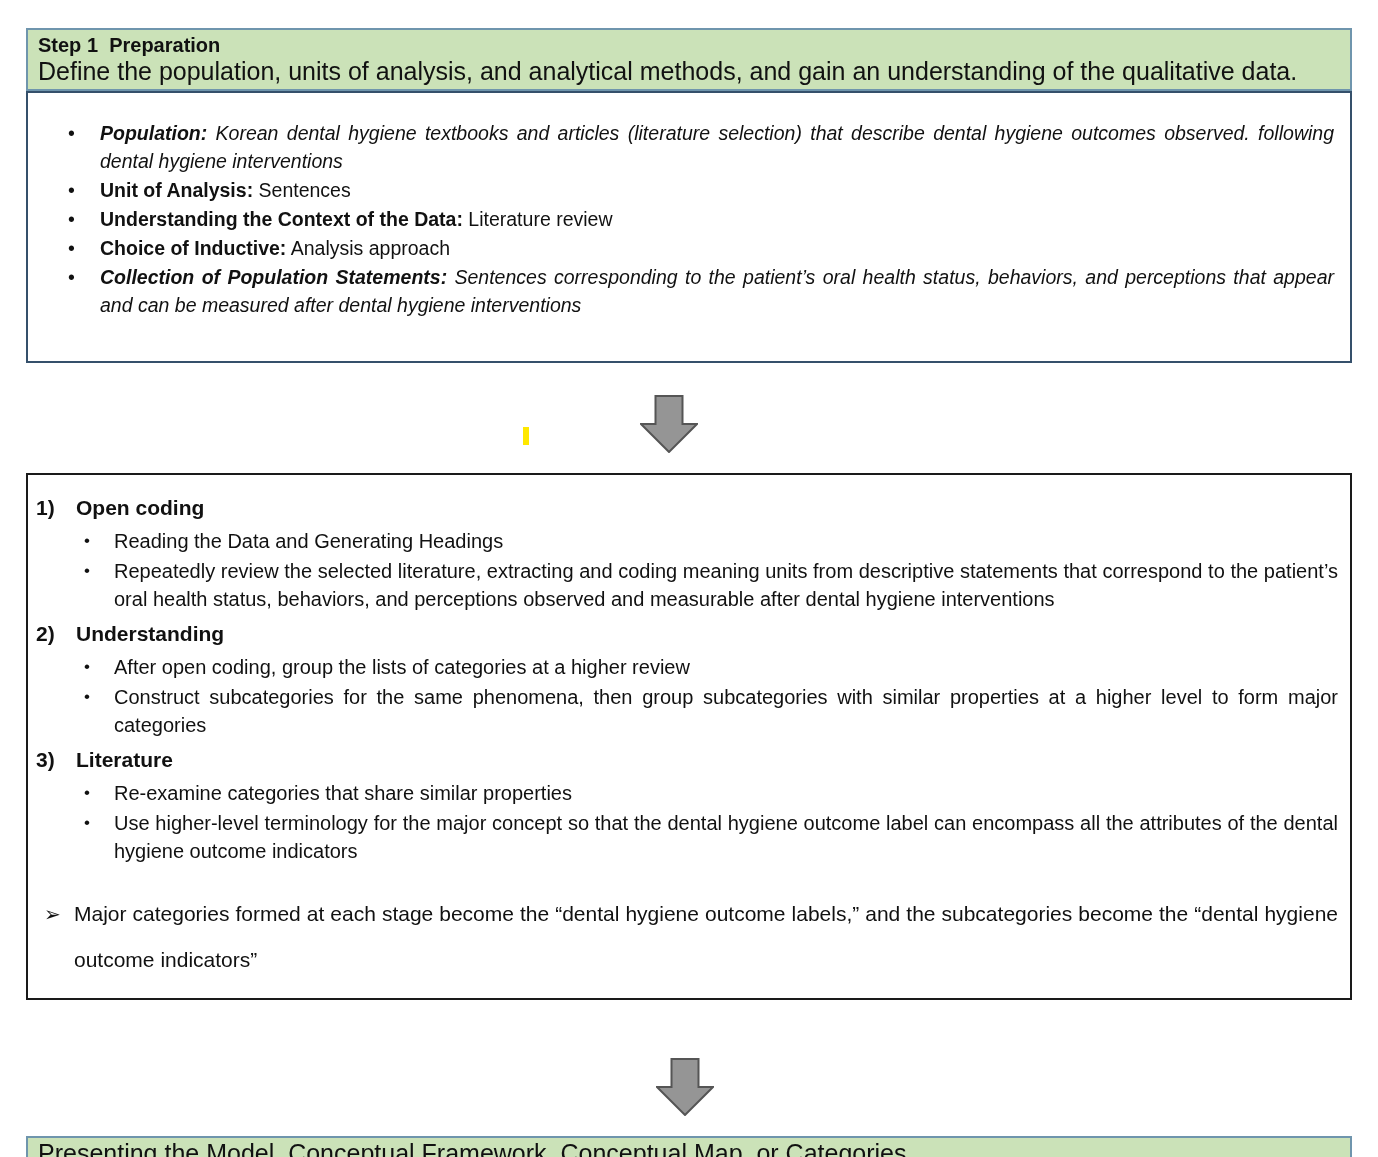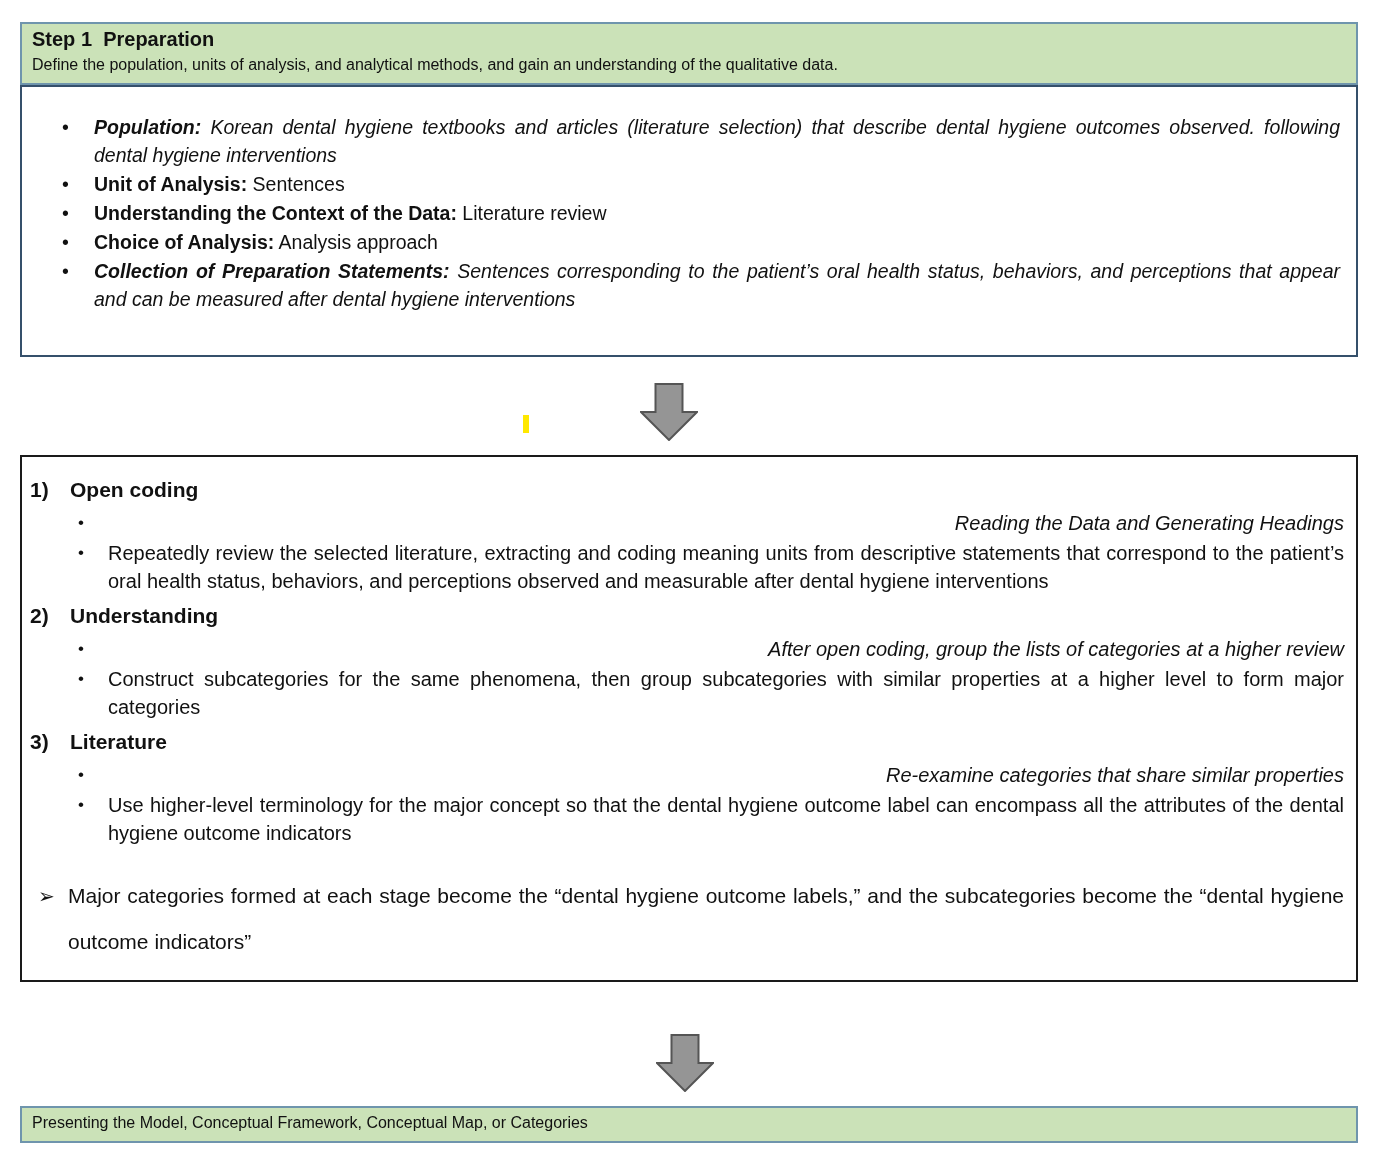--- a/index.html
+++ b/index.html
@@ -2,49 +2,49 @@
 <html><head>
 <meta charset="utf-8">
 <style>
   html,body{margin:0;padding:0;}
   body{
     width:1378px;height:1157px;overflow:hidden;background:#ffffff;
     font-family:"Liberation Sans","DejaVu Sans",sans-serif;color:#111;
   }
   .page{position:relative;padding:10px 8px 0 8px;}
   
-  .step-box{margin:12px;}
+  .step-box{margin:18px;}
   .box-header{
     background:#cbe2b8;
     border:2px solid #6f95ad;
     padding:2px 10px 5px 10px;
   }
   .hdr-title{font-size:20px;font-weight:bold;line-height:26px;white-space:pre-wrap;}
-  .hdr-sub{font-size:16px;line-height:26px;}
+  .hdr-sub{font-size:25px;line-height:26px;}
   .box-body{
     background:#fff;
     border:2px solid #1a1a1a;
   }
   .body-step1{border-color:#35506b;min-height:232px;padding:26px 16px 10px 40px;font-size:19.5px;}
   .body-step2{min-height:505px;padding:12px 12px 6px 8px;font-size:20px;}
   
   .bullet{display:flex;line-height:28px;margin:0 0 1px 0;}
   .bullet .marker{flex:0 0 32px;text-align:left;}
   .bullet .btext{flex:1 1 auto;}
   .justify .btext{text-align:justify;font-style:italic;}
   .b{font-weight:bold;}
   
   .sec-head{display:flex;font-size:21px;font-weight:bold;line-height:30px;margin:6px 0 4px 0;}
   .sec-head .num{flex:0 0 40px;}
   .sec-items{margin-left:48px;}
   .item{display:flex;line-height:28px;margin:2px 0;}
   .item .marker{flex:0 0 30px;font-size:17px;}
   .item .itext{flex:1 1 auto;}
   .item .justify-p{text-align:justify;}
-  .ital{font-style:italic;text-align:right;}
+  .ital{}
   
   .note-row{display:flex;margin:26px 0 0 8px;font-size:21px;line-height:46px;}
   .note-row .marker{flex:0 0 30px;font-size:20px;}
   .note-row .ntext{flex:1 1 auto;text-align:justify;}
   
   .arrow-zone{position:relative;}
   .zone1{height:74px;}
   .zone2{height:100px;}
   .down-arrow{position:absolute;}
   .arrow1{left:632px;top:14px;}
@@ -71,25 +71,25 @@
       <div class="bullet">
         <span class="marker">•</span>
         <div class="btext"><span class="b">Unit of Analysis:</span> <span>Sentences</span></div>
       </div>
       <div class="bullet">
         <span class="marker">•</span>
         <div class="btext"><span class="b">Understanding the Context of the Data:</span> <span>Literature review</span></div>
       </div>
       <div class="bullet">
         <span class="marker">•</span>
-        <div class="btext"><span class="b">Choice of Analysis:</span> <span>Analysis approach</span></div>
+        <div class="btext"><span class="b">Choice of Inductive:</span> <span>Analysis approach</span></div>
       </div>
       <div class="bullet justify">
         <span class="marker">•</span>
-        <div class="btext"><span class="b">Collection of Preparation Statements:</span> <span>Sentences corresponding to the patient’s oral health status, behaviors, and perceptions that appear and can be measured after dental hygiene interventions</span></div>
+        <div class="btext"><span class="b">Collection of Population Statements:</span> <span>Sentences corresponding to the patient’s oral health status, behaviors, and perceptions that appear and can be measured after dental hygiene interventions</span></div>
       </div>
     </div>
   </div>
 
   <div class="arrow-zone zone1">
     <span class="yellow-mark"></span>
     <svg class="down-arrow arrow1" width="58" height="58" viewBox="0 0 58 58">
       <polygon points="15.5,1 42.5,1 42.5,29 57,29 29,57 1,29 15.5,29" fill="#959595" stroke="#555555" stroke-width="2"></polygon>
     </svg>
   </div>

